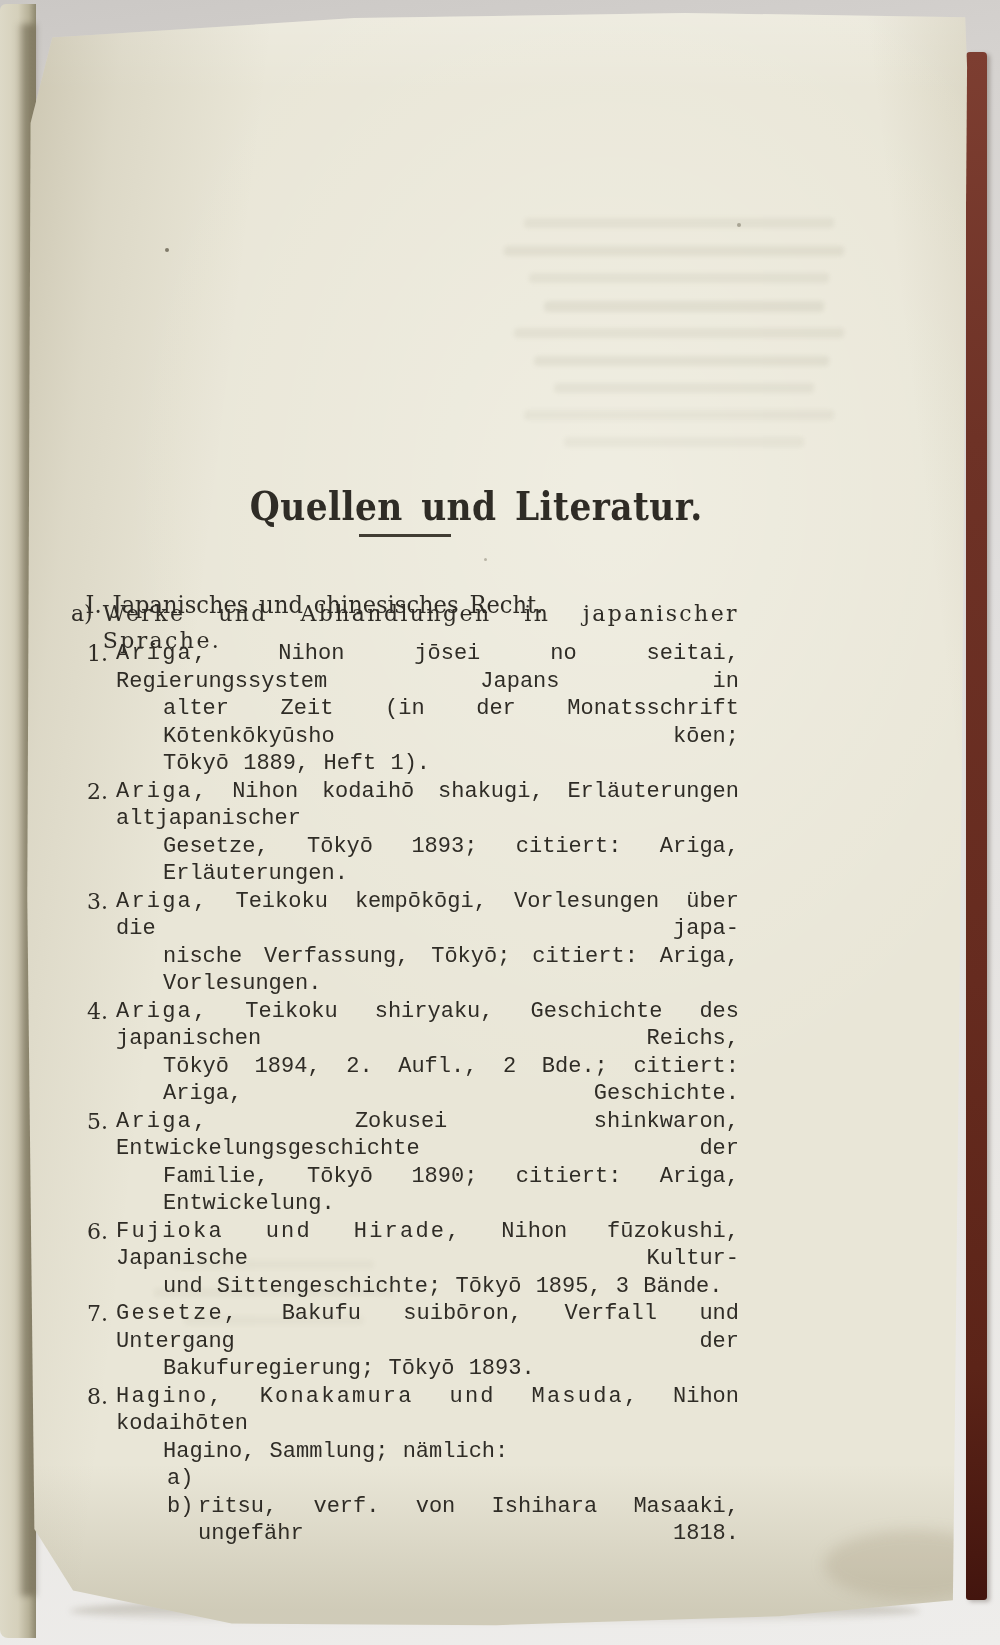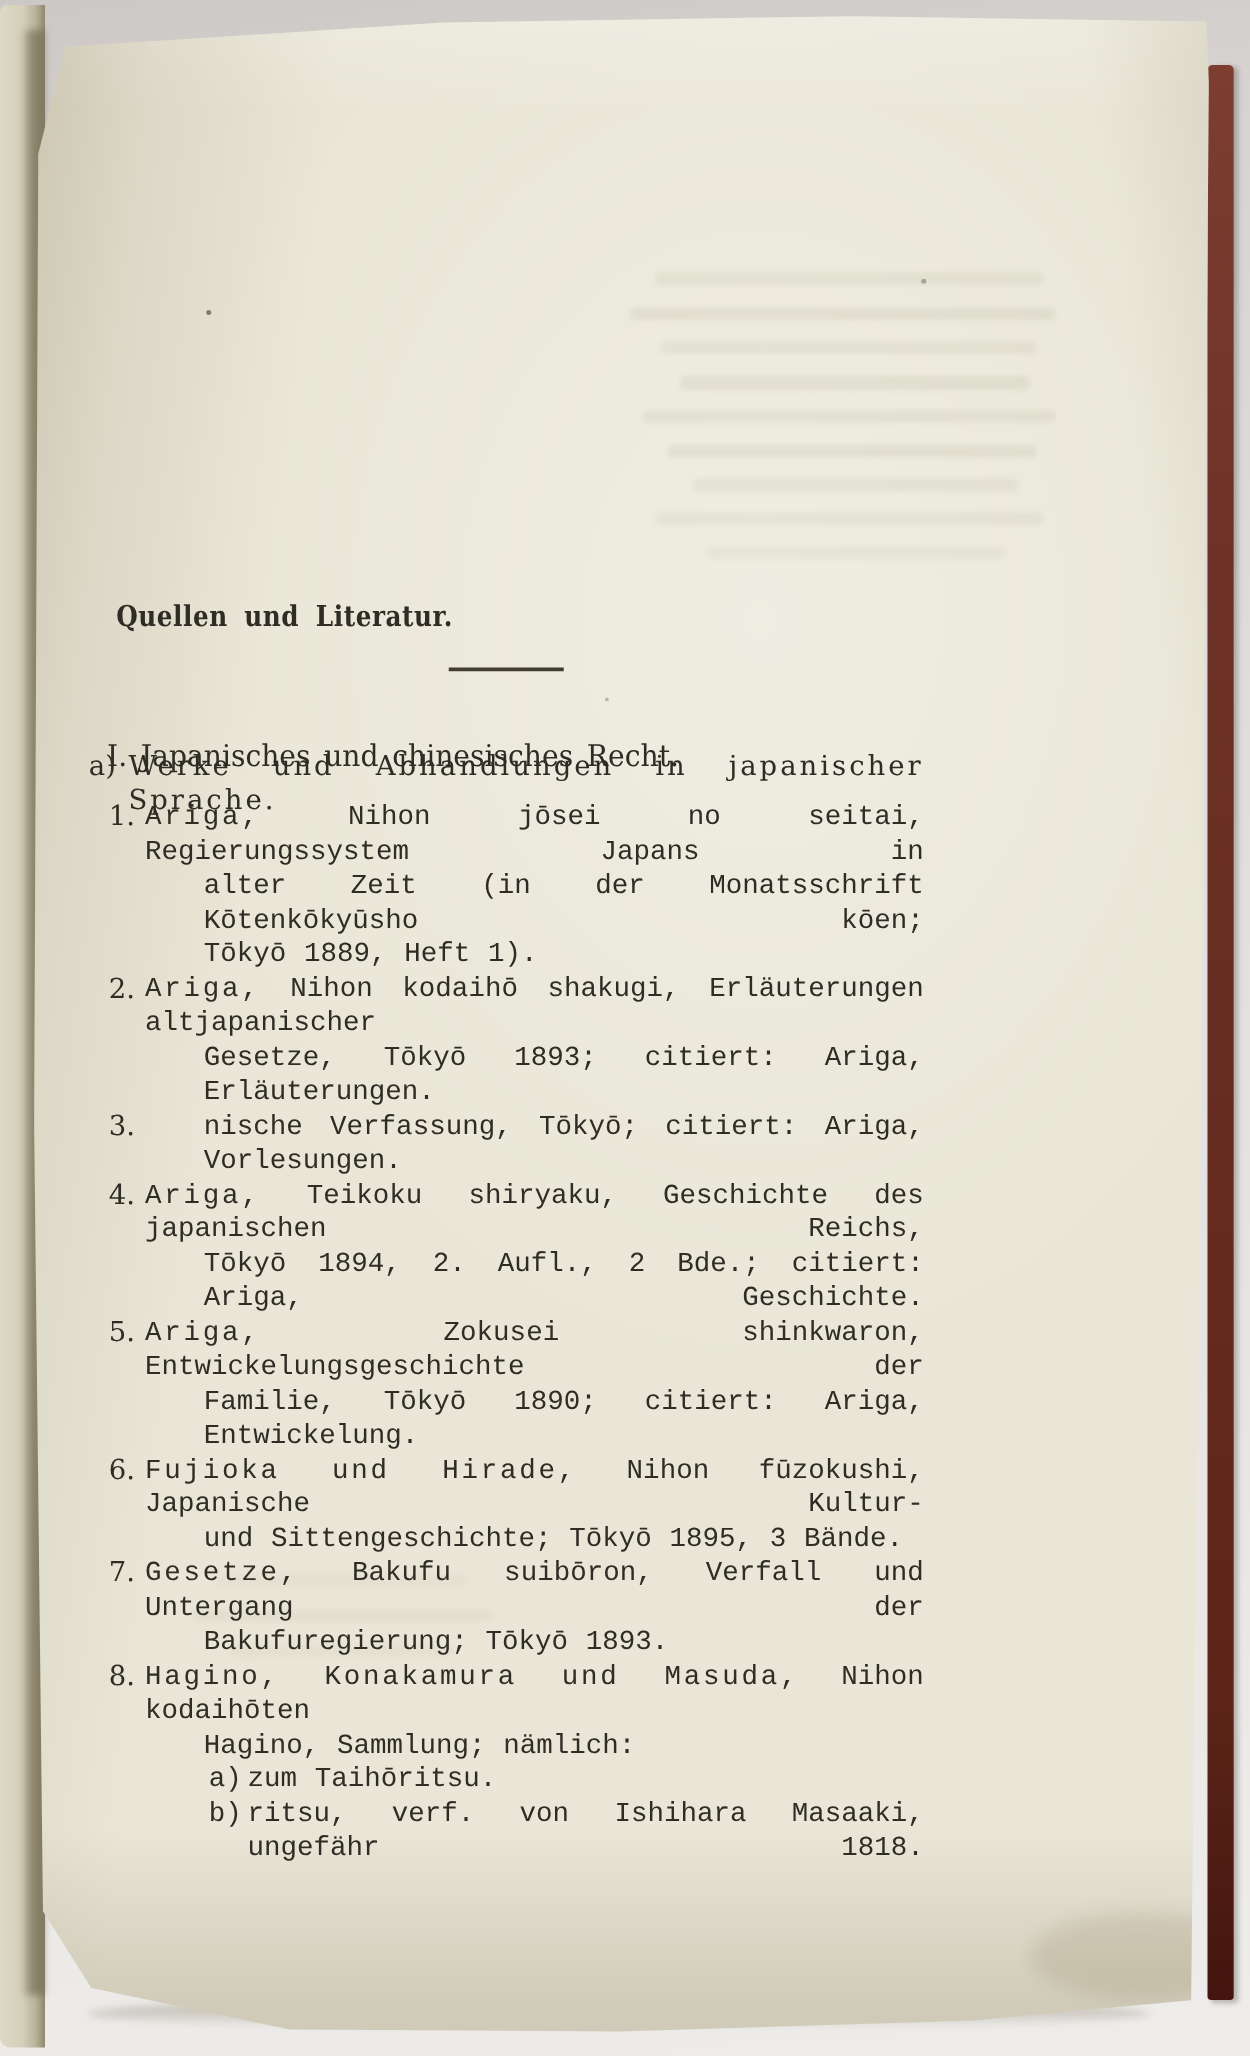--- a/index.html
+++ b/index.html
@@ -33,22 +33,22 @@
     clip-path:polygon(3% 1.7%, 35% 0.5%, 70% 0.18%, 99.7% 0.45%, 99.9% 3.5%, 99.3% 50%,
                       98.4% 98.4%, 80% 99.4%, 50% 99.95%, 22% 99.85%, 5.2% 97.8%,
                       1.1% 94%, 0.35% 55%, 0.7% 7%);}
   
   .ghost{position:absolute;background:#8f8c74;border-radius:4px;filter:blur(2px);transform:skewX(-2deg);}
   .speck{position:absolute;border-radius:50%;background:rgba(95,90,72,0.75);}
   .stain{position:absolute;left:800px;top:1520px;width:180px;height:70px;border-radius:50%;
     background:rgba(140,122,88,0.18);filter:blur(7px);}
   
   .content{position:absolute;left:47px;top:0;width:668px;color:#2f2c26;}
-  .title{position:absolute;top:450px;left:0;width:100%;text-align:left;
-    font-weight:bold;font-size:23px;line-height:38px;word-spacing:7px;letter-spacing:0.5px;}
+  .title{position:absolute;top:450px;left:0;width:100%;text-align:right;
+    font-weight:bold;font-size:40px;line-height:38px;word-spacing:7px;letter-spacing:0.5px;}
   .title-inner{display:inline-block;transform:scaleX(0.86);transform-origin:50% 50%;}
   .rule{position:absolute;top:524px;left:50%;transform:translateX(-50%);width:92px;height:2.5px;background:#413d33;}
   .section{position:absolute;top:560px;left:0;width:100%;
     font-weight:normal;font-size:24px;line-height:30px;word-spacing:4px;}
   .section-inner{display:inline-block;transform:scaleX(0.94);transform-origin:50% 50%;}
   .subsection{position:absolute;top:590px;left:0;width:100%;font-size:22px;line-height:27px;display:flex;}
   .ss-label{flex:none;}
   .ss-text{flex:1;margin-left:10px;text-align:justify;text-align-last:justify;letter-spacing:2.4px;}
   .entries{position:absolute;top:630px;left:0;width:100%;margin:0;padding:0;list-style:none;
     font-size:22px;line-height:27.5px;}
@@ -120,20 +120,21 @@
           <span class="num">2.</span>
           <div class="etext">
             <div class="line j"><span class="author">Ariga,</span> <span>Nihon kodaihō shakugi, Erläuterungen altjapanischer</span></div>
             <div class="line cont">Gesetze, Tōkyō 1893; citiert: Ariga, Erläuterungen.</div>
           </div>
         </li>
 
         <li class="entry">
           <span class="num">3.</span>
           <div class="etext">
+            <div class="line j"><span class="author">Ariga,</span> <span>Teikoku kempōkōgi, Vorlesungen über die japa-</span></div>
             <div class="line j cont">nische Verfassung, Tōkyō; citiert: Ariga, Vorlesungen.</div>
           </div>
         </li>
 
         <li class="entry">
           <span class="num">4.</span>
           <div class="etext">
             <div class="line j"><span class="author">Ariga,</span> <span>Teikoku shiryaku, Geschichte des japanischen Reichs,</span></div>
             <div class="line j cont">Tōkyō 1894, 2. Aufl., 2 Bde.; citiert: Ariga, Geschichte.</div>
           </div>
@@ -165,21 +166,20 @@
 
         <li class="entry">
           <span class="num">8.</span>
           <div class="etext">
             <div class="line j"><span class="author">Hagino, Konakamura und Masuda,</span> <span>Nihon kodaihōten</span></div>
             <div class="line cont">Hagino, Sammlung; nämlich:</div>
 
             <div class="sub">
               <span class="slabel">a)</span>
               <div class="stext">
-                <div class="line">zum Taihōritsu.</div>
               </div>
             </div>
 
             <div class="sub">
               <span class="slabel">b)</span>
               <div class="stext">
                 <div class="line j">ritsu, verf. von Ishihara Masaaki, ungefähr 1818.</div>
               </div>
             </div>
 

